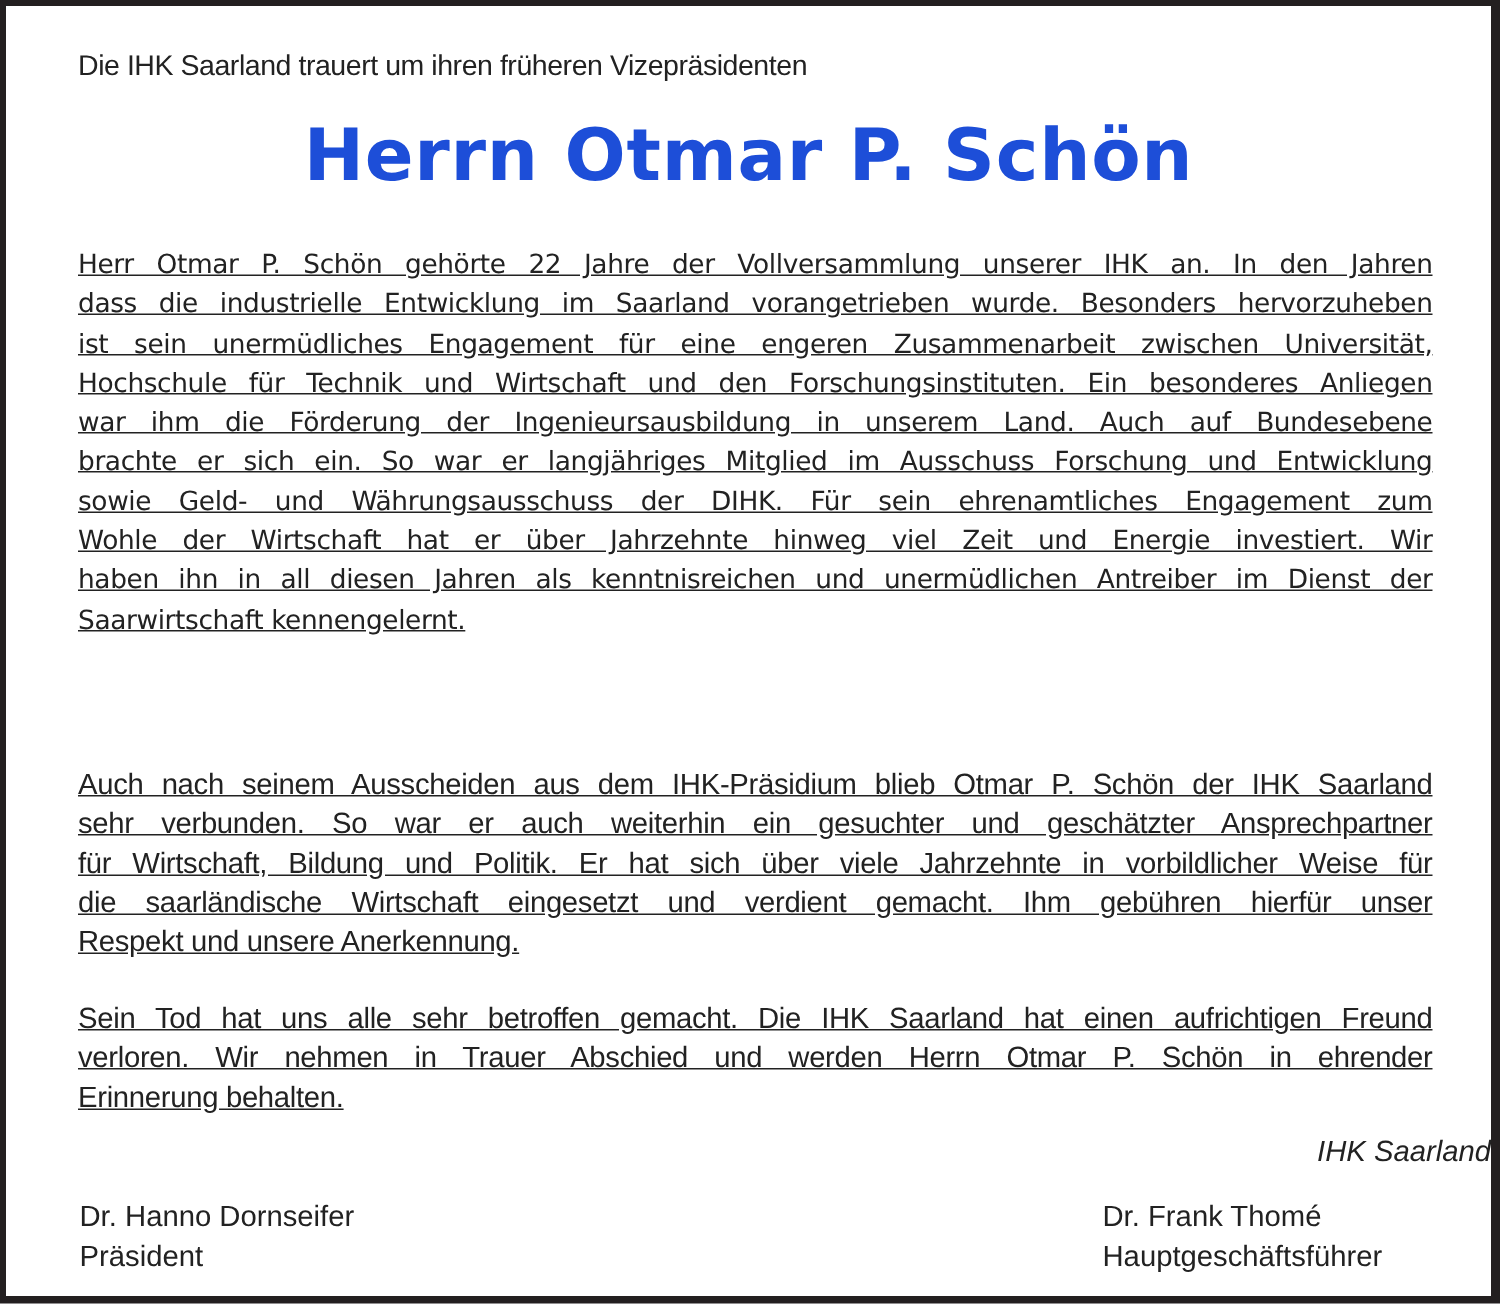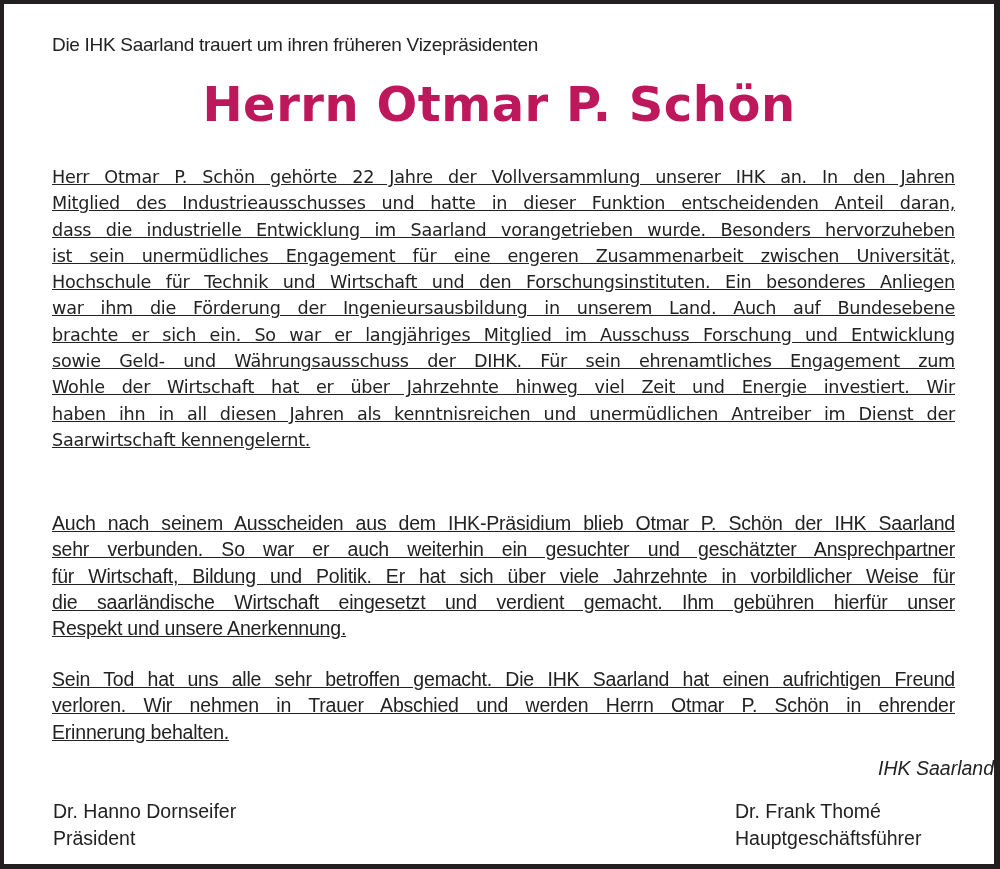--- a/index.html
+++ b/index.html
@@ -13,21 +13,21 @@
     padding-left:20px;
   }
   .intro {
     position:absolute; left:48px; top:30px;
     font-family:"Liberation Sans", sans-serif; font-size:19px; color:#222;
     letter-spacing:-0.3px;
   }
   .name {
     position:absolute; left:0; right:0; top:72px; text-align:center;
     font-family:"DejaVu Sans", sans-serif; font-weight:bold; font-size:48px;
-    color:#be185d; letter-spacing:0.5px;
+    color:#1d4ed8; letter-spacing:0.5px;
   }
   .body-text {
     position:absolute; left:48px; width:903px;
     font-family:"DejaVu Sans", sans-serif; font-size:17.6px; line-height:26.3px;
     color:#222; text-align:justify; letter-spacing:-0.25px;text-decoration:underline;
   }
   .p1 { top:160px; }
   .p2 { top:506px; font-family:"Liberation Sans", sans-serif; font-size:19.5px; letter-spacing:-0.2px; }
   .p3 { top:662px; font-family:"Liberation Sans", sans-serif; font-size:19.5px; letter-spacing:-0.2px; }
   .p1 span.line, .p2 span.line, .p3 span.line { display:block; text-align:justify; text-align-last:justify; white-space:nowrap; }
@@ -42,21 +42,20 @@
 </style>
 </head>
 <body>
 
 <div class="frame">
   <div class="intro">Die IHK Saarland trauert um ihren früheren Vizepräsidenten</div>
   <div class="name">Herrn Otmar P. Schön</div>
 
   <div class="body-text p1">
     <span class="line">Herr Otmar P. Schön gehörte 22 Jahre der Vollversammlung unserer IHK an. In den Jahren</span>
-    <span class="line">Mitglied des Industrieausschusses und hatte in dieser Funktion entscheidenden Anteil daran,</span>
     <span class="line">dass die industrielle Entwicklung im Saarland vorangetrieben wurde. Besonders hervorzuheben</span>
     <span class="line">ist sein unermüdliches Engagement für eine engeren Zusammenarbeit zwischen Universität,</span>
     <span class="line">Hochschule für Technik und Wirtschaft und den Forschungsinstituten. Ein besonderes Anliegen</span>
     <span class="line">war ihm die Förderung der Ingenieursausbildung in unserem Land. Auch auf Bundesebene</span>
     <span class="line">brachte er sich ein. So war er langjähriges Mitglied im Ausschuss Forschung und Entwicklung</span>
     <span class="line">sowie Geld- und Währungsausschuss der DIHK. Für sein ehrenamtliches Engagement zum</span>
     <span class="line">Wohle der Wirtschaft hat er über Jahrzehnte hinweg viel Zeit und Energie investiert. Wir</span>
     <span class="line">haben ihn in all diesen Jahren als kenntnisreichen und unermüdlichen Antreiber im Dienst der</span>
     <span class="line last">Saarwirtschaft kennengelernt.</span>
   </div>

